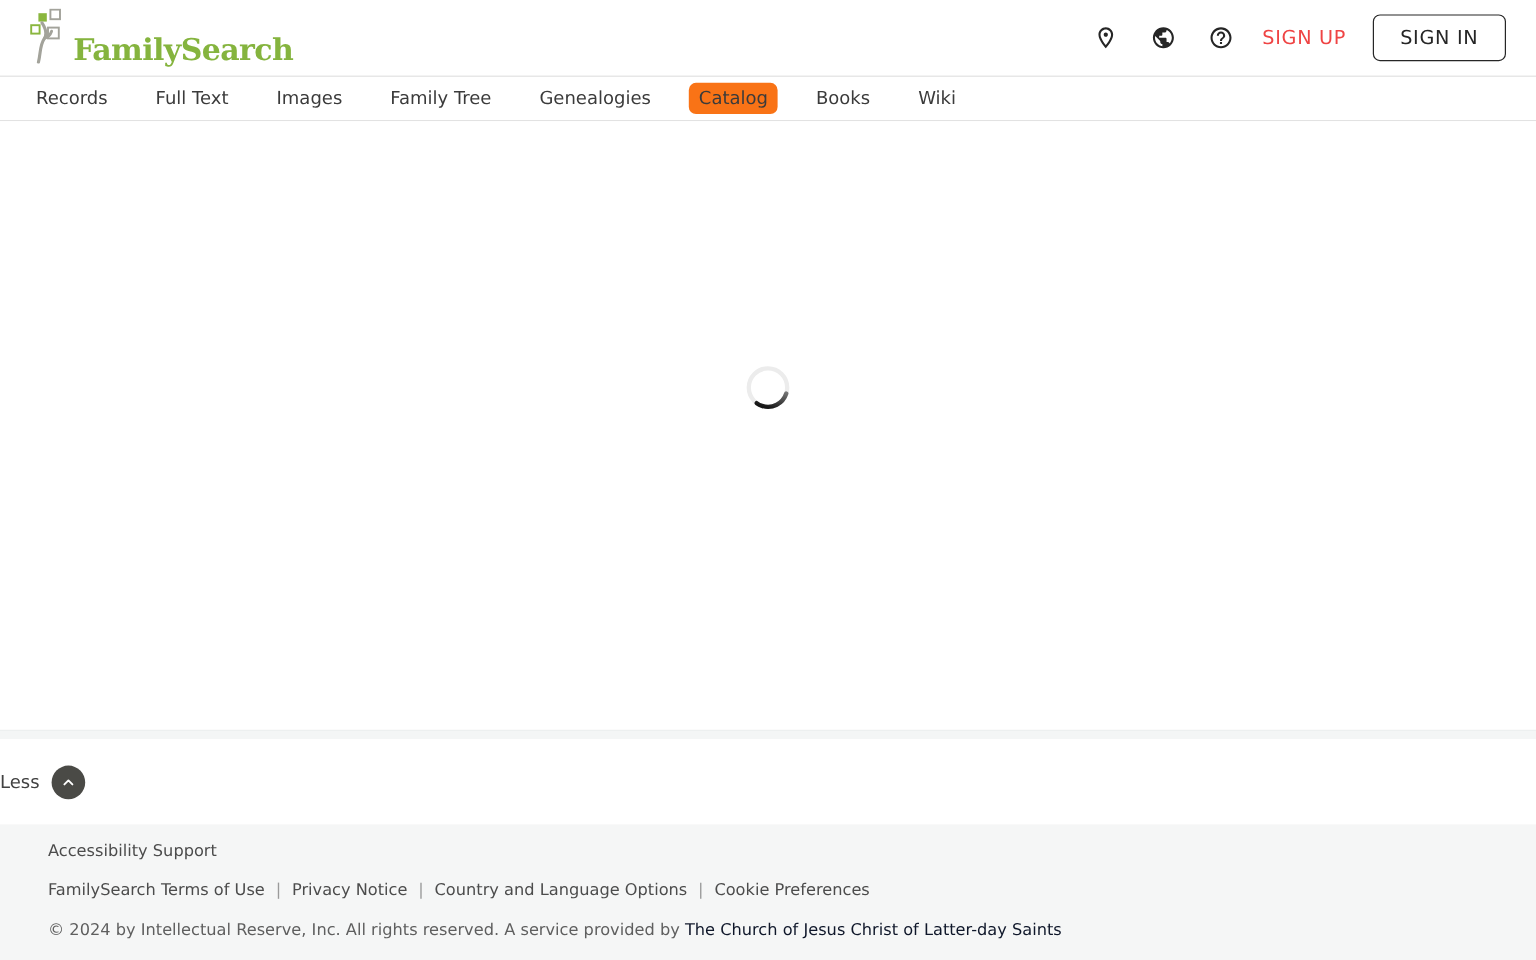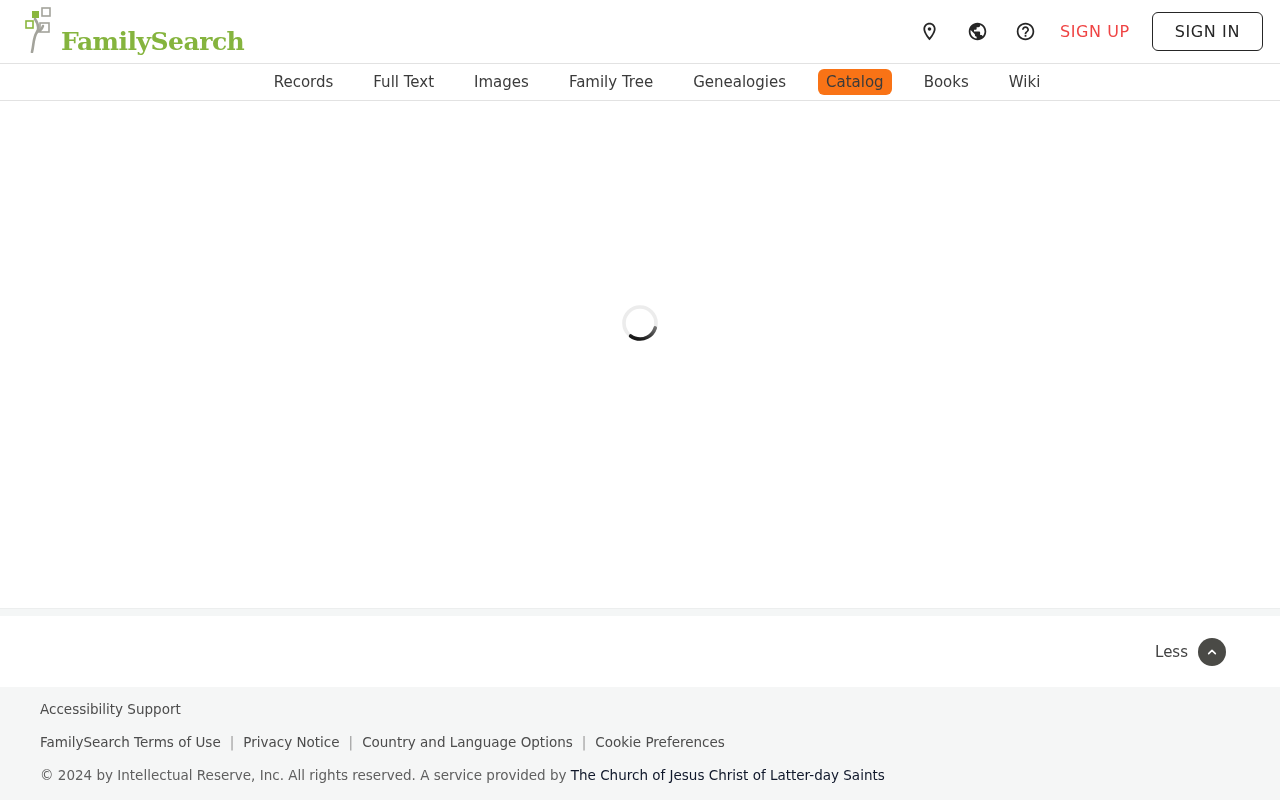--- a/index.html
+++ b/index.html
@@ -10,21 +10,21 @@
     position: relative;
     overflow: hidden;
   }
 
   
   .header {
     height: 63px;
     display: flex;
     align-items: center;
     justify-content: space-between;
-    padding: 0 17px 0 25px;
+    padding: 0 25px 0 25px;
     background: #fff;
   }
   .brand { display: flex; align-items: flex-end; gap: 4px; cursor: pointer; }
   .brand-word {
     font-family: "DejaVu Serif", "Liberation Serif", serif;
     font-weight: bold;
     font-size: 25px;
     color: #85b43e;
     letter-spacing: -0.5px;
     line-height: 1;
@@ -59,24 +59,23 @@
     white-space: nowrap;
   }
 
   
   .nav {
     height: 38px;
     border-top: 1px solid #e2e2e2;
     border-bottom: 1px solid #e2e2e2;
     display: flex;
     align-items: center;
-    padding-left: 34px;
+    padding-left: 22px;
     gap: 24px;
     background: #fff;
-    justify-content: center;
   }
   .nav-item {
     font-size: 15px;
     color: #3b3b3b;
     padding: 4px 8px;
     border-radius: 6px;
     cursor: pointer;
     white-space: nowrap;
   }
   .nav-item.active { background: #f97316; }
@@ -97,23 +96,21 @@
   .footer-divider {
     height: 8px;
     background: #f4f6f6;
     border-top: 1px solid #eceeee;
   }
   .less-row {
     height: 71px;
     background: #fff;
     display: flex;
     align-items: center;
-    justify-content: flex-end;
     padding-right: 54px;
-    padding-left: 44px;
   }
   .less-toggle { display: flex; align-items: center; gap: 10px; cursor: pointer; }
   .less-label { font-size: 15px; color: #424242; }
   .less-circle {
     width: 28px; height: 28px;
     border-radius: 50%;
     background: #4a4a46;
     display: flex; align-items: center; justify-content: center;
   }
   .footer {

